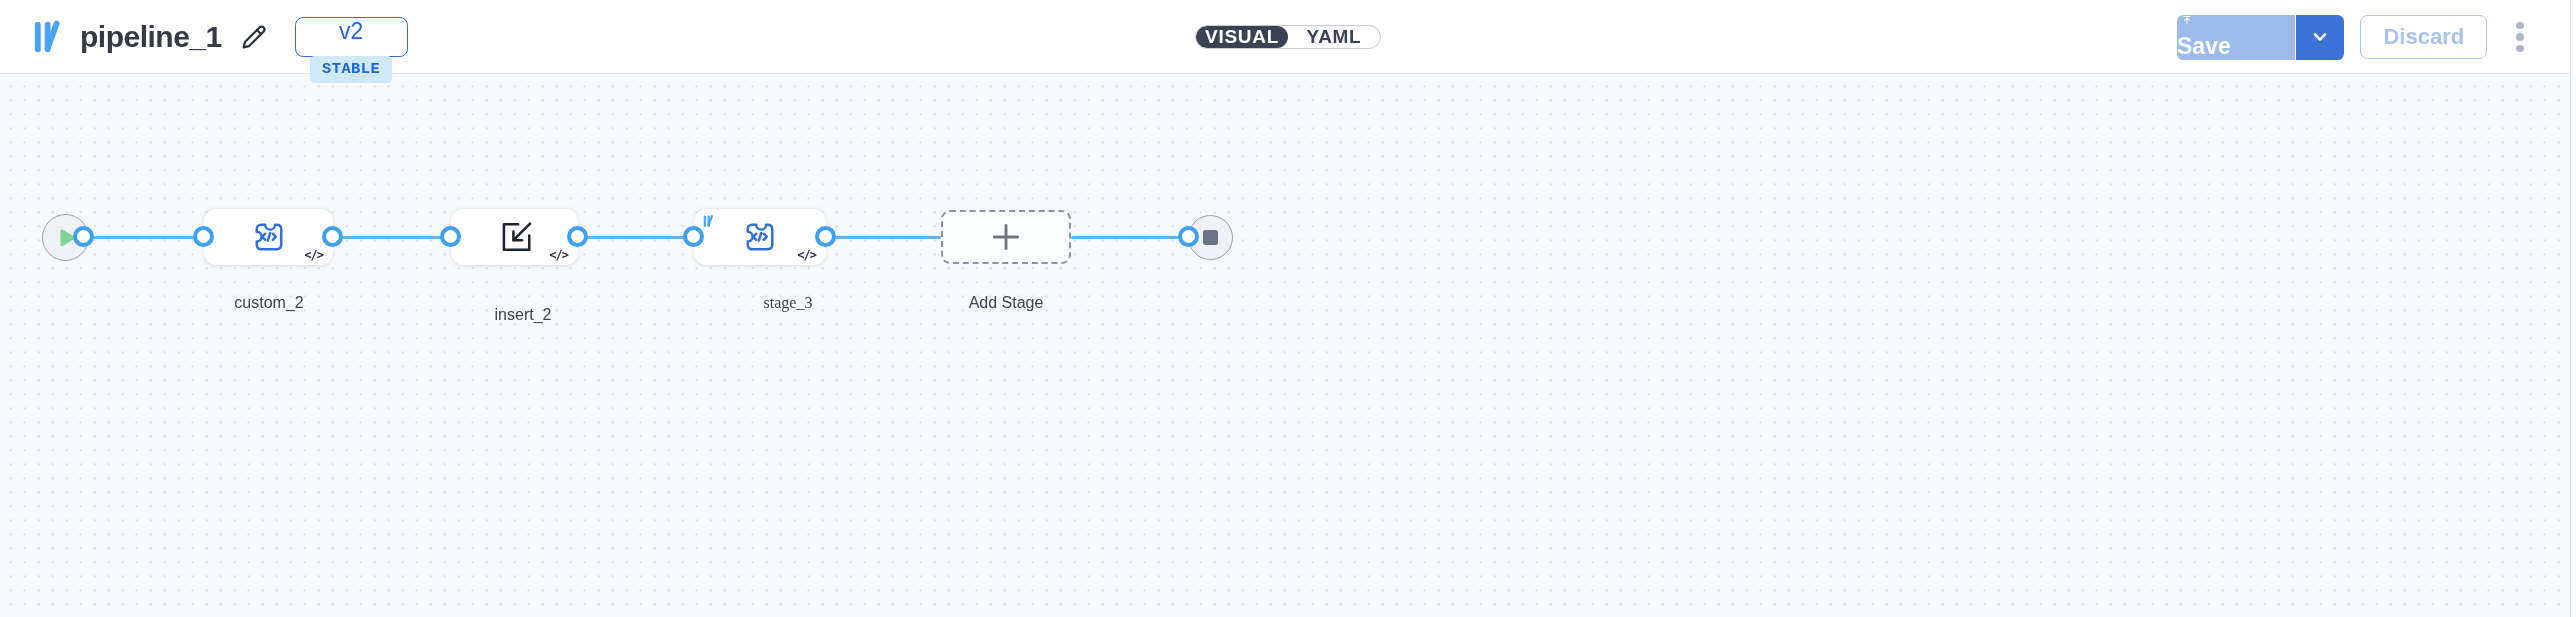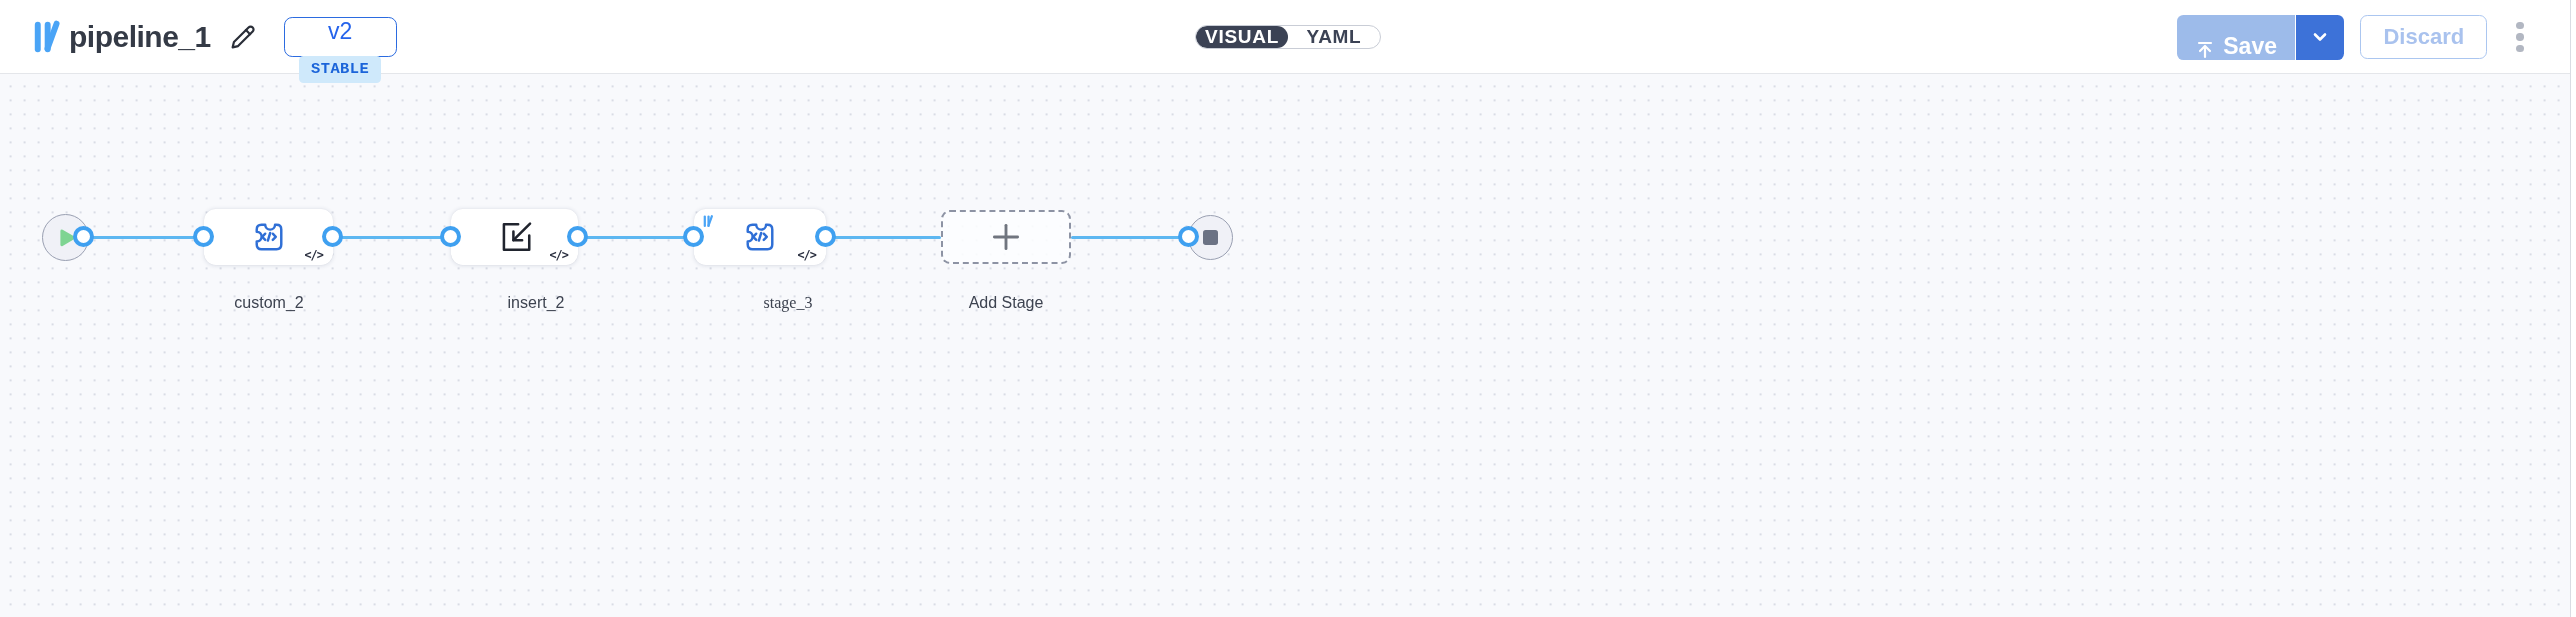--- a/index.html
+++ b/index.html
@@ -5,21 +5,21 @@
   * { margin:0; padding:0; box-sizing:border-box; }
   html,body { width:2576px; height:617px; font-family:"Liberation Sans", sans-serif; background:#fff; overflow:hidden; }
 
   
   .header {
     position:relative; height:74px; background:#ffffff;
     border-bottom:0.9px solid #e4e6ea; display:flex; align-items:center;
     padding-left:33px; z-index:5;
   }
   .logo { width:36px; height:38px; flex:0 0 auto; }
-  .page-title { margin-left:0; font-size:30px; font-weight:bold; color:#343a46; letter-spacing:-0.5px; }
+  .page-title { margin-left:11px; font-size:30px; font-weight:bold; color:#343a46; letter-spacing:-0.5px; }
   .pencil { margin-left:16.3px; width:33px; height:33px; cursor:pointer; display:flex; align-items:center; justify-content:center; }
   .version-btn {
     margin-left:23.6px; height:40px; display:flex; align-items:center; gap:11px;
     padding:0 14.5px; background:#fff; border:1.4px solid #2b6be0; border-radius:8.2px; cursor:pointer;flex-direction:column;
   }
   .version-label { font-size:23px; color:#2563eb; }
   .version-badge {
     background:#cfe9fb; color:#1b64d9; font-size:15.4px; font-weight:bold;
     padding:4.5px 11.8px; border-radius:4.5px; letter-spacing:0.5px;font-family:Liberation Mono, monospace;
   }
@@ -29,22 +29,23 @@
   }
   .mode-seg {
     width:92px; display:flex; align-items:center; justify-content:center;
     font-size:19px; font-weight:bold; letter-spacing:0.7px; color:#3b4254; cursor:pointer;
   }
   .mode-seg.active { background:#3b4254; color:#ffffff; border-radius:907px; }
   .header-right { position:absolute; right:47px; top:0; height:74px; display:flex; align-items:center; }
   .save-split { display:flex; height:45px; border-radius:6.4px; overflow:hidden; }
   .save-main {
     width:119px; background:#9dbbea; color:#fff; font-size:23px; font-weight:bold;
-    display:flex; align-items:flex-end; justify-content:center; gap:8.2px; cursor:pointer;
+    display:flex; align-items:flex-start; justify-content:center; gap:8.2px; cursor:pointer;
     border-right:1.4px solid #ffffff;
+    flex-direction:column;
   }
   .save-caret { width:48px; background:#3d72d8; display:flex; align-items:center; justify-content:center; cursor:pointer; }
   .discard-btn {
     margin-left:16.3px; width:127px; height:44px; background:#fff; border:1.4px solid #abc6f0;
     border-radius:7.3px; color:#a9c2ee; font-size:22px; font-weight:bold; cursor:pointer;
   }
   .kebab { margin-left:23.6px; display:flex; flex-direction:column; gap:4.5px; padding:5.4px; cursor:pointer; }
   .kebab span { width:7.3px; height:7.3px; border-radius:50%; background:#b2b7c2; }
 
   
@@ -168,21 +169,21 @@
   <div class="node-label" style="left:169px;">custom_2</div>
 
   <div class="node" style="left:451px; width:127px;">
     <svg width="38" height="38" viewBox="0 0 48 48" fill="none" stroke="#20242e" stroke-width="3.2" stroke-linecap="round" stroke-linejoin="round">
       <path d="M 28,8 H 10 V 40 H 42 V 22"></path>
       <line x1="43" y1="7" x2="22" y2="28"></line>
       <path d="M 22,17 V 28 H 33"></path>
     </svg>
     <span class="code-badge">&lt;/&gt;</span>
   </div>
-  <div class="node-label" style="left:436px;">insert_2</div>
+  <div class="node-label" style="left:423px;margin-top:12px;">insert_2</div>
 
   <div class="node" style="left:694px; width:132px;">
     <svg class="corner-logo" viewBox="0 0 40 42">
       <rect x="2" y="4" width="6.6" height="34" rx="3.3" fill="#4aa4f6"></rect>
       <rect x="13" y="4" width="6.6" height="34" rx="3.3" fill="#4aa4f6"></rect>
       <rect x="23.5" y="3" width="6.6" height="36" rx="3.3" fill="#4aa4f6" transform="rotate(20 26.8 4.5)"></rect>
     </svg>
     <svg width="34" height="34" viewBox="0 0 36 36" fill="none" stroke="#2f6fd6" stroke-width="2.6" stroke-linecap="round" stroke-linejoin="round">
       <path d="M 10,5 L 14,5 A 5.2,5.2 0 0 0 24.4,5 L 26,5 Q 31,5 31,10 L 31,26 Q 31,31 26,31 L 10,31 Q 5,31 5,26 L 5,22.8 A 5.2,5.2 0 0 0 5,12.4 L 5,10 Q 5,5 10,5 Z"></path>
       <polyline points="14,14.5 10.8,17.8 14,21"></polyline>

